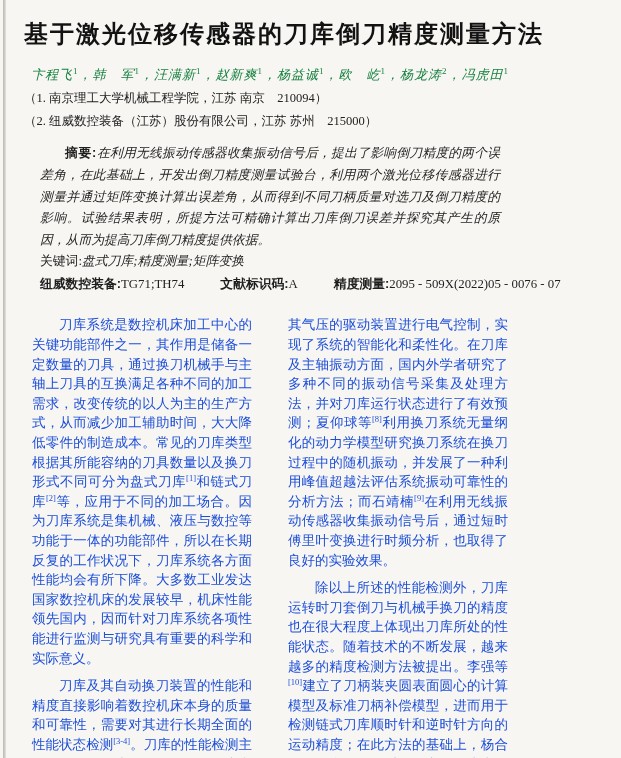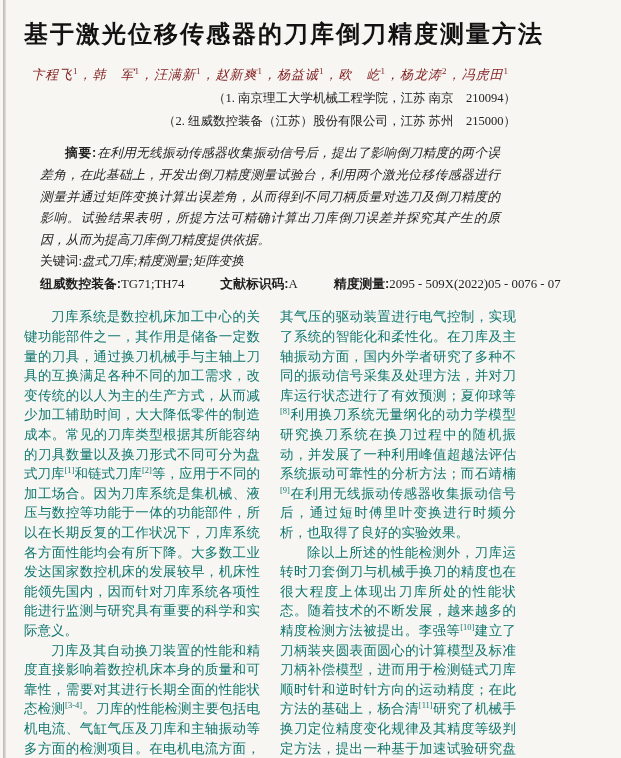--- a/index.html
+++ b/index.html
@@ -33,25 +33,25 @@
     color: #121212;
     margin: 6px 0 0 0;
     white-space: nowrap;
   }
   .authors {
     text-align: center;
     font-size: 13px;
     font-style: italic;
     margin-top: 16px;
     letter-spacing: 1px;
-    color: #7f1d1d;
+    color: #15803d;
   }
   .authors sup { font-size: 9px; font-style: normal; }
   .affiliation {
-    text-align: right;
+    text-align: left;
     font-size: 12.5px;
     margin-top: 6px;
     color: #222;
   }
   .abstract-block {
     margin: 12px 16px 0 16px;
     font-size: 12.8px;
     line-height: 21.6px;
     text-align: justify;
   }
@@ -85,24 +85,24 @@
   .body-columns {
     display: flex;
     gap: 20px;
     margin-top: 12px;
   }
   .col {
     width: 277px;
     text-align: justify;
   }
   .col p.para {
-    margin: 0;
+    margin: 8px;
     font-size: 13.5px;
     line-height: 19.6px;
-    color: #0f766e;
+    color: #1d4ed8;
   }
   .col p.para.indent { text-indent: 2em; }
   sup.ref {
     font-size: 8.5px;
     line-height: 0;
   }
 </style>
 </head>
 <body>
 

